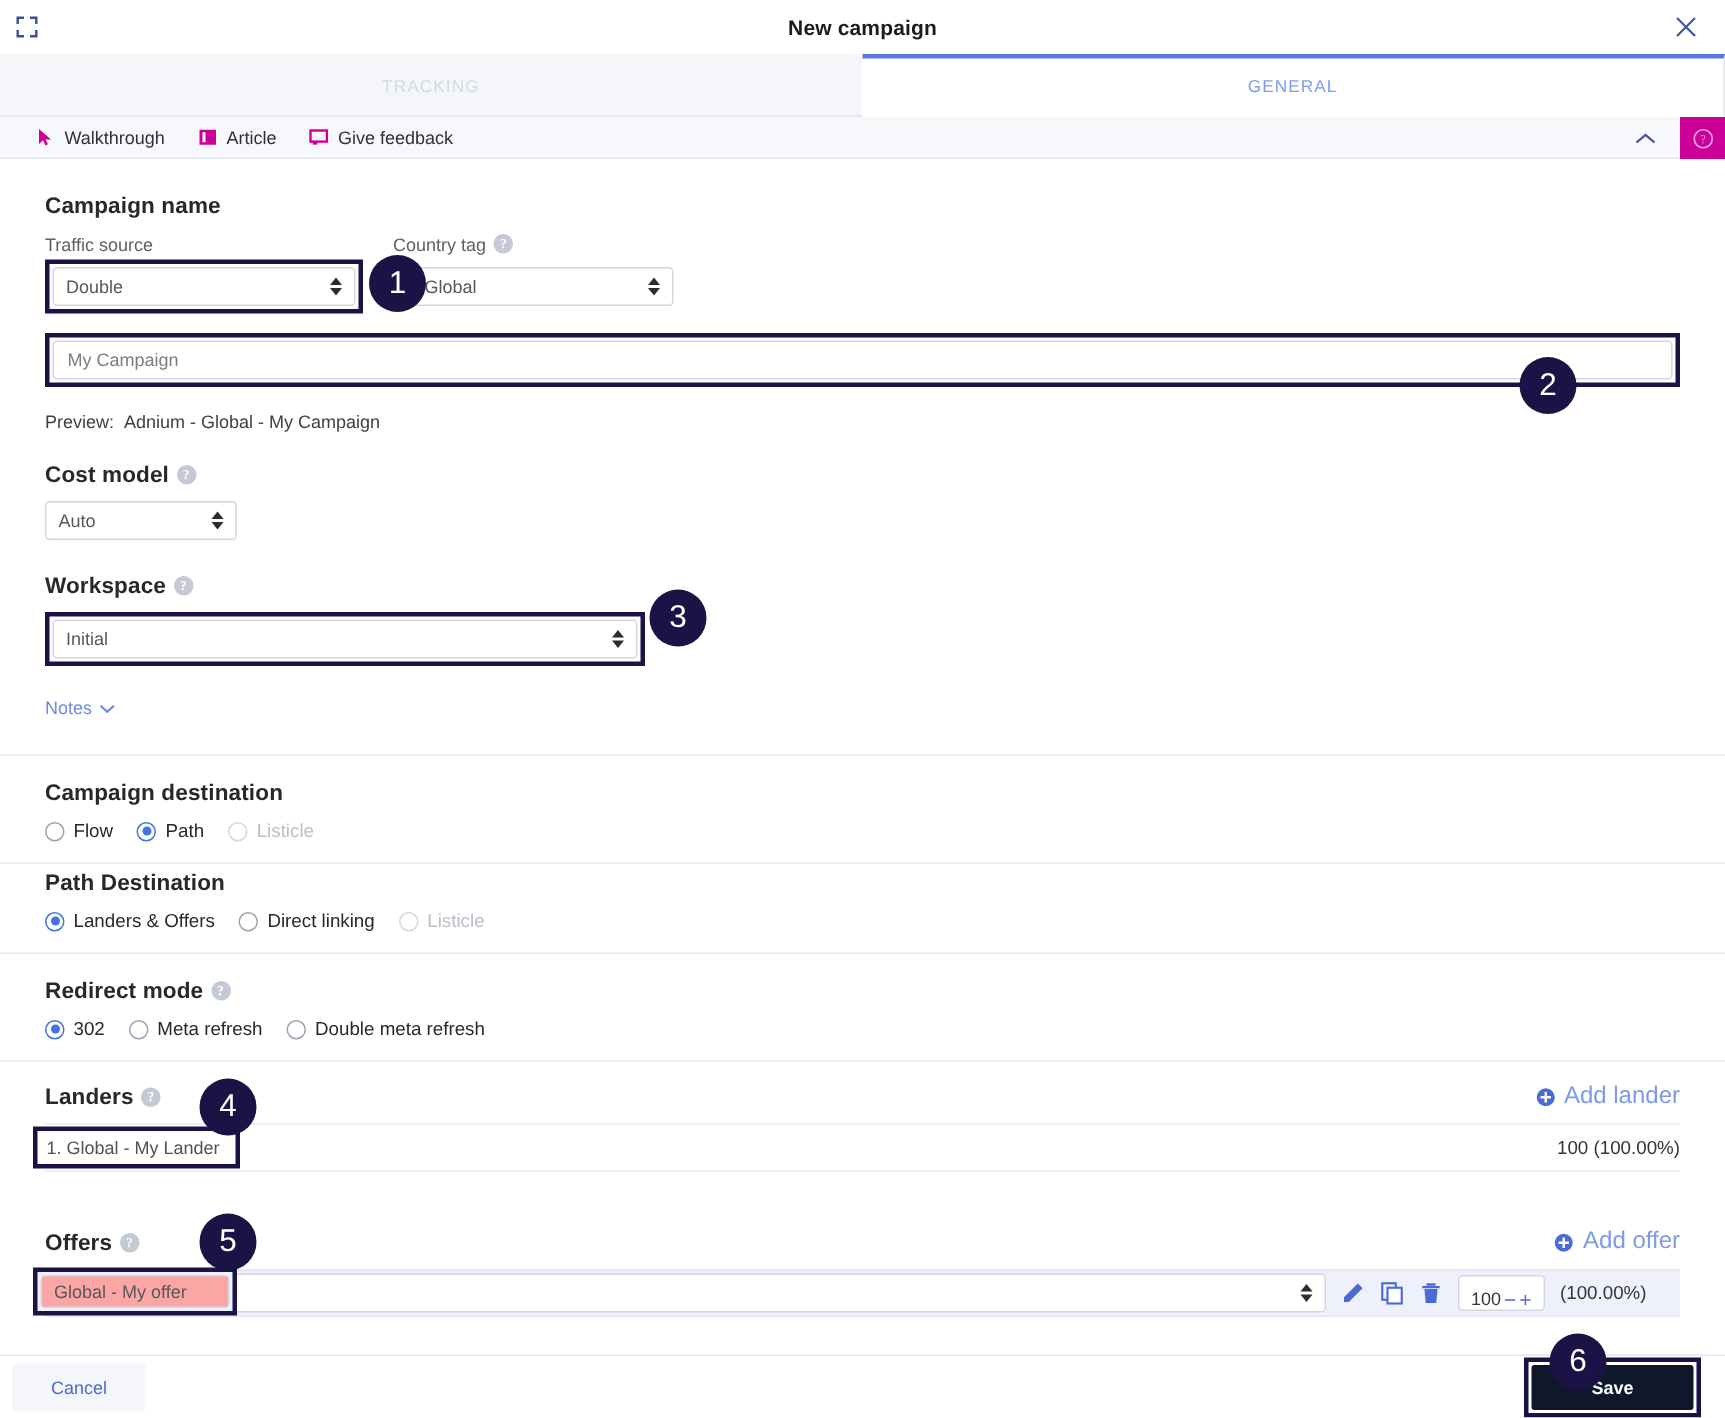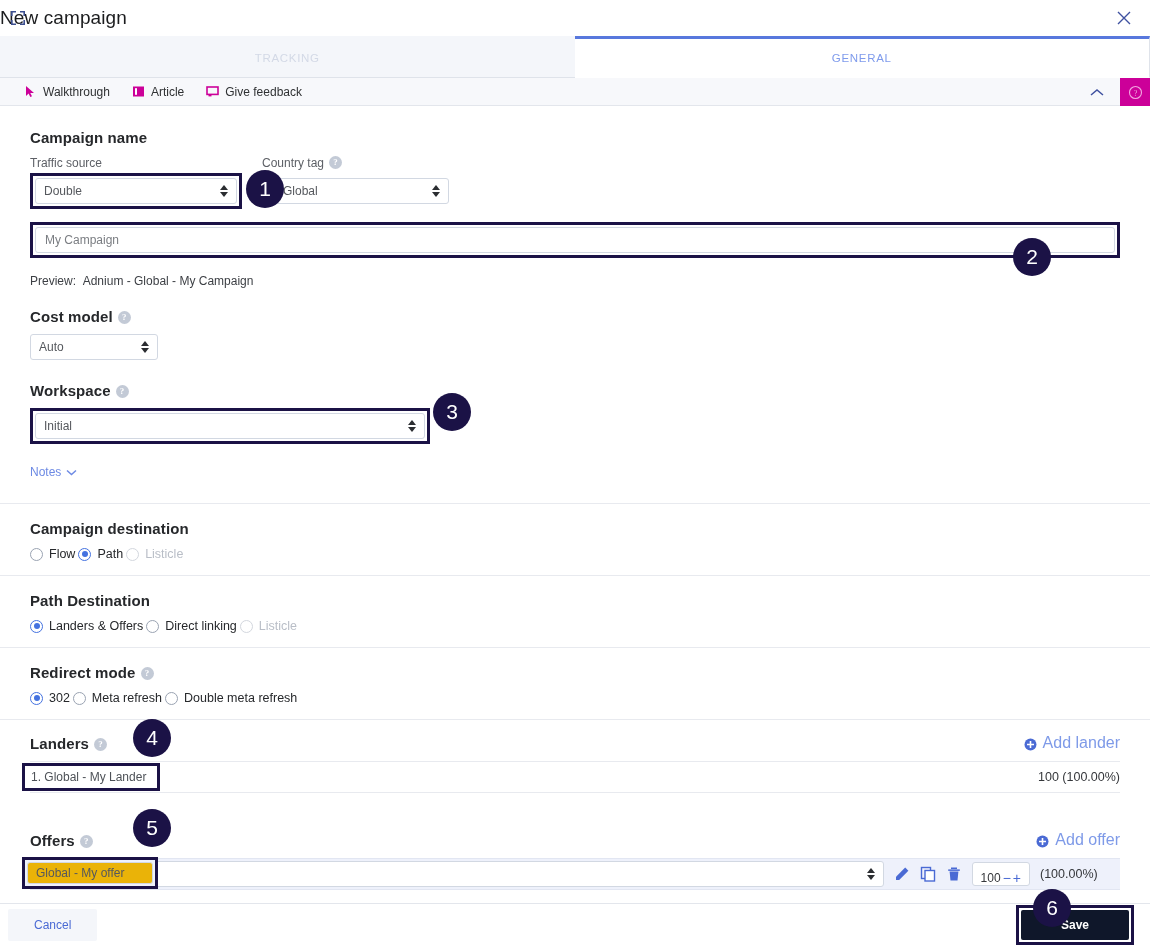--- a/index.html
+++ b/index.html
@@ -15,22 +15,22 @@
   }
 
   
   .titlebar {
     height:36px; position:relative;
     display:flex; align-items:center;
     background:#fff;
   }
   .expand-icon { position:absolute; left:8px; top:8px; width:20px; height:20px; }
   .title-text {
-    width:100%; text-align:left;
-    font-size:19px; color:#1b1c1e; font-weight:400;
+    width:100%; text-align:center;
+    font-size:14px; color:#1b1c1e; font-weight:700;
     letter-spacing:.1px;
   }
   .close-btn {
     position:absolute; right:14px; top:6px;
     width:24px; height:24px; cursor:pointer;
     display:flex; align-items:center; justify-content:center;
     color:#3f51a0; font-size:20px; line-height:1;
   }
 
   
@@ -118,21 +118,21 @@
 
   .hl-box { border:3px solid #1b1246; padding:2px; }
 
   .preview { font-size:12px; color:#3c3f44; }
 
   .notes-link {
     font-size:12px; color:#6d8ae4; cursor:pointer;
     display:inline-flex; align-items:center; gap:5px;
   }
 
-  .radio-row { display:flex; align-items:center; gap:3px; }
+  .radio-row { display:flex; align-items:center; gap:16px; }
   .radio { display:flex; align-items:center; gap:6px; cursor:pointer; font-size:12.5px; }
   .rb {
     width:13px;height:13px;border-radius:50%;
     border:1.5px solid #9aa3b2; background:#fff;
     display:flex;align-items:center;justify-content:center;
     flex:none;
   }
   .rb.on { border-color:#4472e0; }
   .rb.on::after { content:""; width:6px;height:6px;border-radius:50%;background:#4472e0; }
   .radio.dis { color:#b9bec7; cursor:default; }
@@ -365,21 +365,21 @@
       <span class="rb"></span>
       <span>Listicle</span>
     </div>
   </div>
 </div>
 
 <div class="divider" style="margin-top:14px;"></div>
 
 <div class="content">
 
-  <div class="sec-h" style="margin-top:16px;">Path Destination</div>
+  <div class="sec-h" style="margin-top:4px;">Path Destination</div>
   <div class="radio-row" style="margin-top:10px;">
     <div class="radio">
       <span class="rb on"></span>
       <span>Landers &amp; Offers</span>
     </div>
     <div class="radio">
       <span class="rb"></span>
       <span>Direct linking</span>
     </div>
     <div class="radio dis">
@@ -456,21 +456,21 @@
   <div style="background:#eef1fb; border-top:1px solid #e2e6f2; border-bottom:1px solid #e2e6f2; margin-top:9px; height:32px; display:flex; align-items:center; gap:10px;">
     <div style="flex:1; position:relative;">
       <div class="sel" style="background:#fff;">
         <span style="visibility:hidden;">x</span>
         <span class="arrows">
             <i class="up"></i>
             <i class="dn"></i>
           </span>
       </div>
       <div class="hl-box" style="position:absolute; left:-8px; top:-4px; z-index:5; background:#eef1fb;">
-        <div style="background:#eab308; border:1px solid #d2d8e2; border-radius:3px; padding:3px 8px; font-size:12px; color:#55585d; width:126px; white-space:nowrap; overflow:hidden;">Global - My offer</div>
+        <div style="background:#fca5a5; border:1px solid #d2d8e2; border-radius:3px; padding:3px 8px; font-size:12px; color:#55585d; width:126px; white-space:nowrap; overflow:hidden;">Global - My offer</div>
       </div>
     </div>
     <span class="iconbtn">
       <svg width="16" height="16" viewBox="0 0 16 16">
         <path d="M11.2 1.6 L14.4 4.8 L5.2 14 L2 14 L2 10.8 Z" fill="#4a6ad4"></path>
       </svg>
     </span>
     <span class="iconbtn">
       <svg width="16" height="16" viewBox="0 0 16 16">
         <rect x="1.5" y="1.5" width="9" height="11" fill="none" stroke="#4a6ad4" stroke-width="1.4"></rect>

